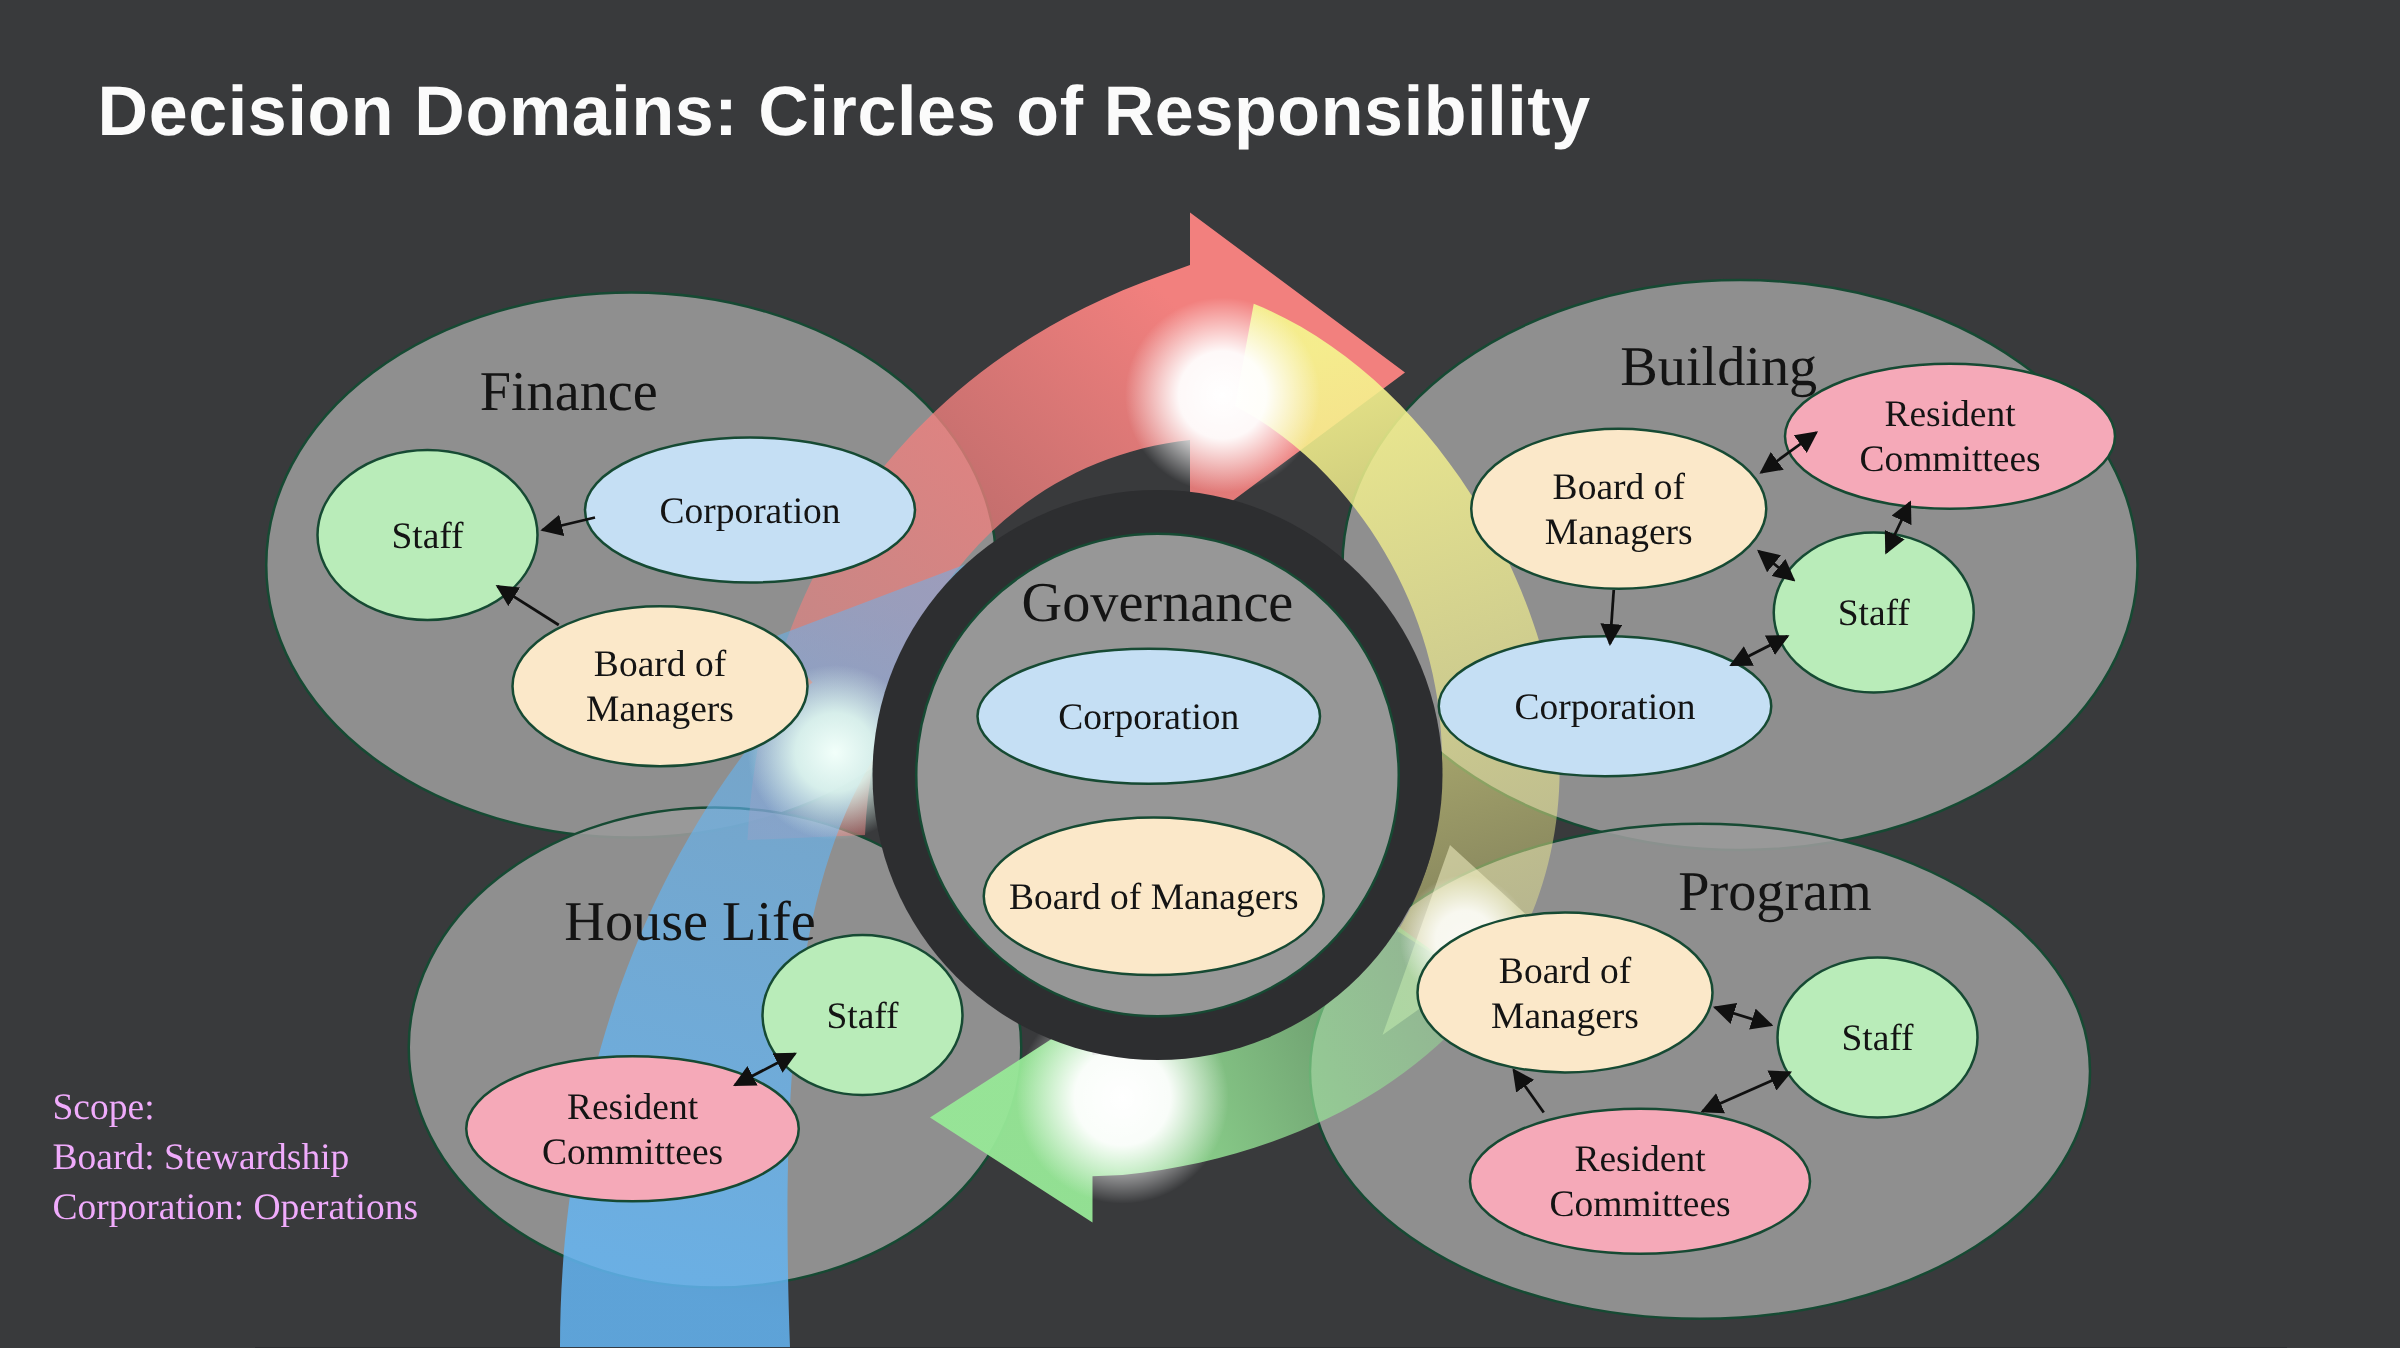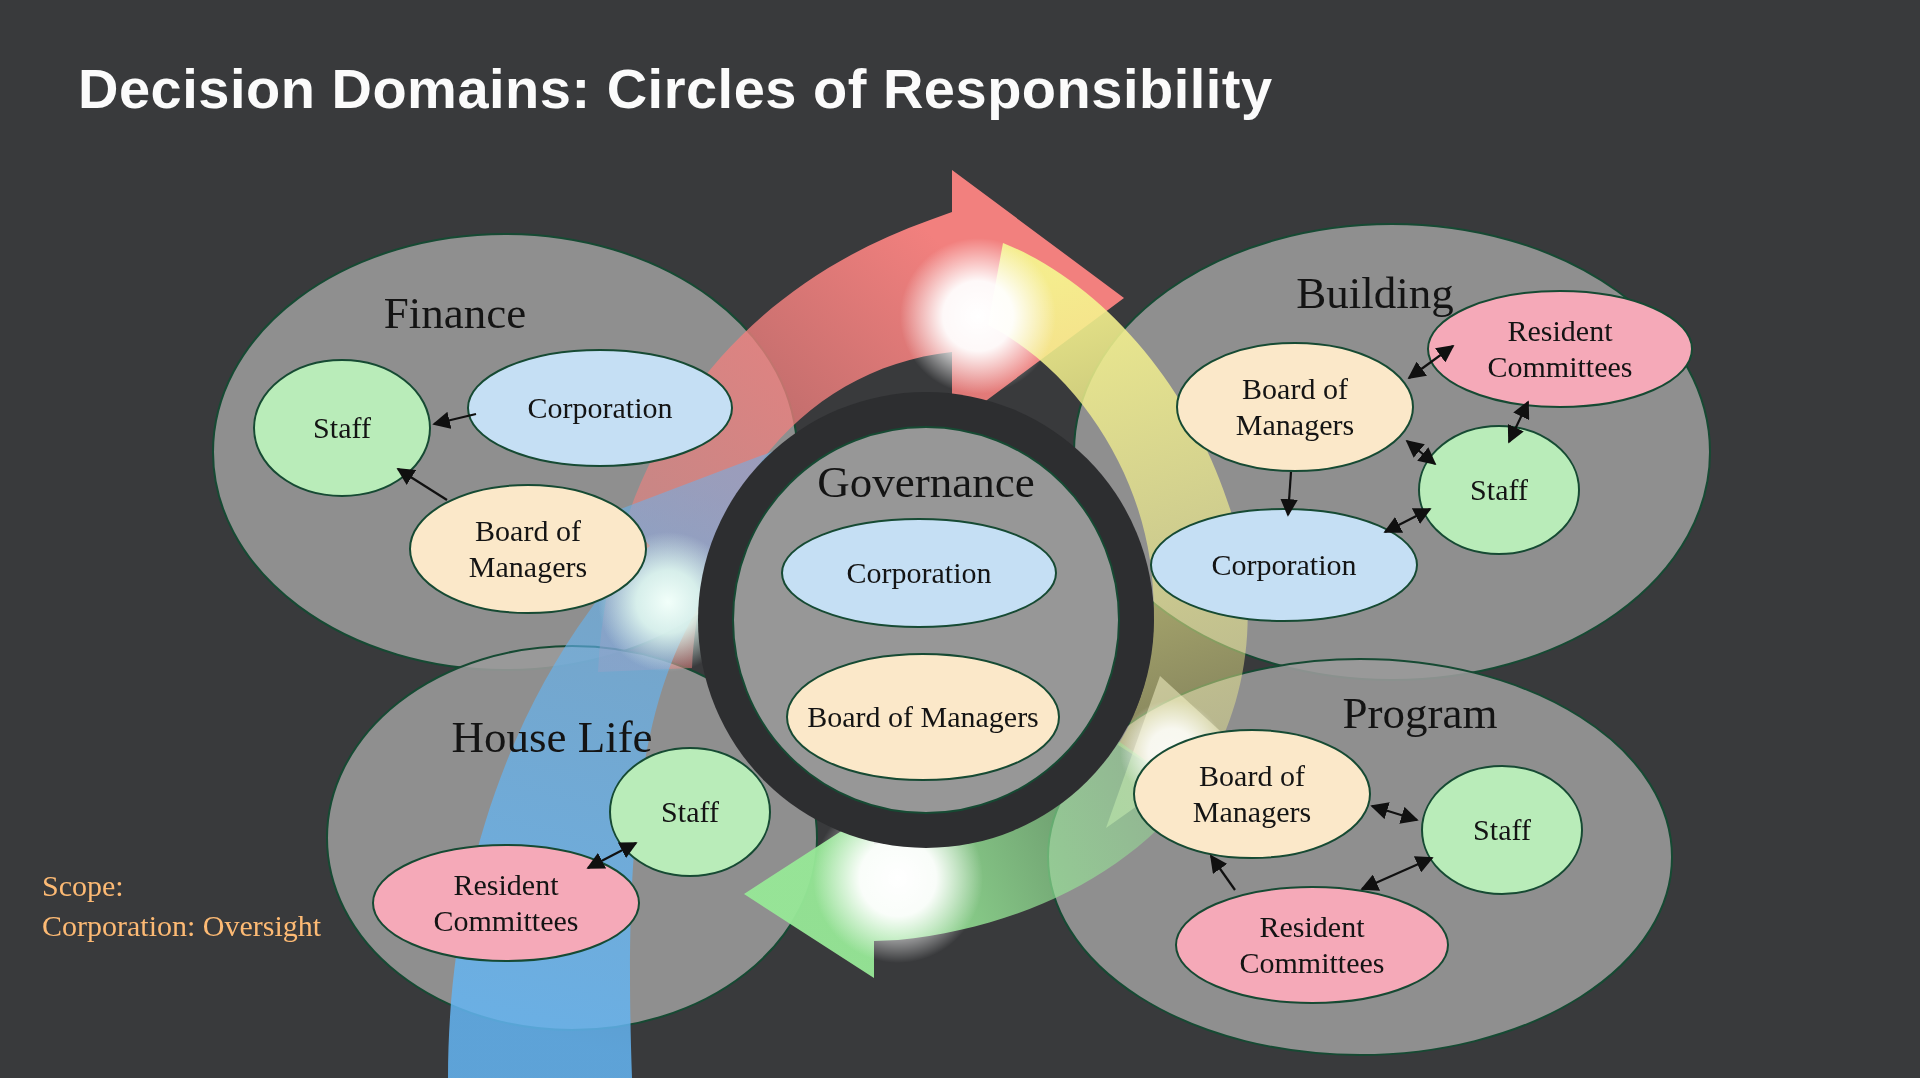--- a/index.html
+++ b/index.html
@@ -2,21 +2,21 @@
 <html><head>
 <meta charset="utf-8">
 <style>
   html,body{margin:0;padding:0;background:#232426;}
   .stage{position:relative;width:1920px;height:1078px;background:#393a3c;overflow:hidden;
          font-family:"Liberation Serif",serif;}
   #diagram{position:absolute;left:0;top:0;width:1920px;height:1078px;}
   .slide-title{position:absolute;left:78px;top:56px;margin:0;z-index:5;
     font-family:"Liberation Sans",sans-serif;font-weight:700;font-size:56px;
     color:#fbfbfb;letter-spacing:0.5px;white-space:nowrap;}
-  .scope{position:absolute;left:42px;top:866px;z-index:5;color:#fdba74;
+  .scope{position:absolute;left:42px;top:866px;z-index:5;color:#f0abfc;
     font-family:"Liberation Serif",serif;font-size:30px;line-height:40px;white-space:nowrap;}
 </style>
 </head>
 <body>
 
 <div class="stage">
   <h1 class="slide-title">Decision Domains: Circles of Responsibility</h1>
 
   <svg id="diagram" viewBox="0 0 1920 1078" xmlns="http://www.w3.org/2000/svg">
       <defs>
@@ -107,15 +107,16 @@
       <text text-anchor="middle" font-family="'Liberation Serif',serif" font-size="30" fill="#141414" x="1502" y="840">Staff</text>
       <ellipse cx="1312" cy="945" rx="136" ry="58" fill="#f5a9b8" stroke="#164a33" stroke-width="2"></ellipse>
       <text text-anchor="middle" font-family="'Liberation Serif',serif" font-size="30" fill="#141414"><tspan x="1312" y="937">Resident</tspan><tspan x="1312" y="973">Committees</tspan></text>
       <line x1="1372" y1="806" x2="1417" y2="820" stroke="#101010" stroke-width="2.2" marker-end="url(#ah)" marker-start="url(#ah)"></line>
       <line x1="1235" y1="890" x2="1211" y2="856" stroke="#101010" stroke-width="2.2" marker-end="url(#ah)"></line>
       <line x1="1362" y1="889" x2="1432" y2="858" stroke="#101010" stroke-width="2.2" marker-end="url(#ah)" marker-start="url(#ah)"></line>
     </svg>
 
   <div class="scope">
     <div>Scope:</div>
-    <div>Corporation: Oversight</div>
+    <div>Board: Stewardship</div>
+    <div>Corporation: Operations</div>
   </div>
 </div>
 
 </body></html>

